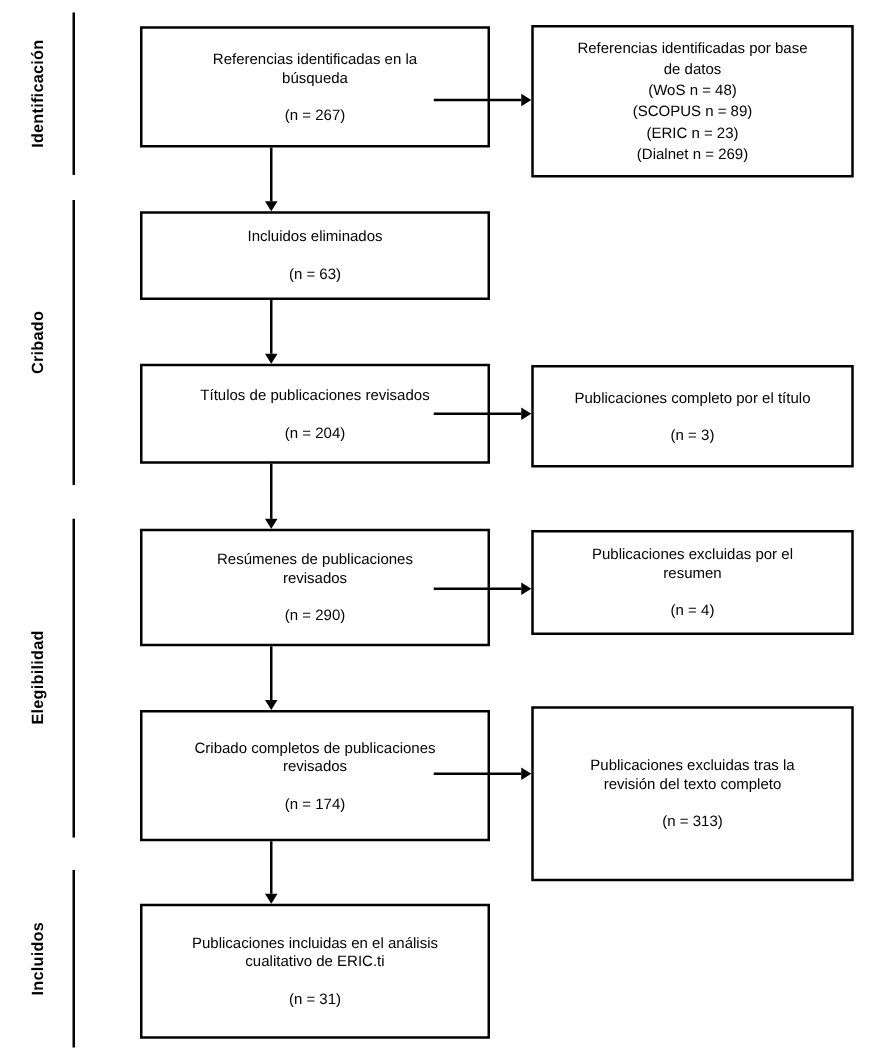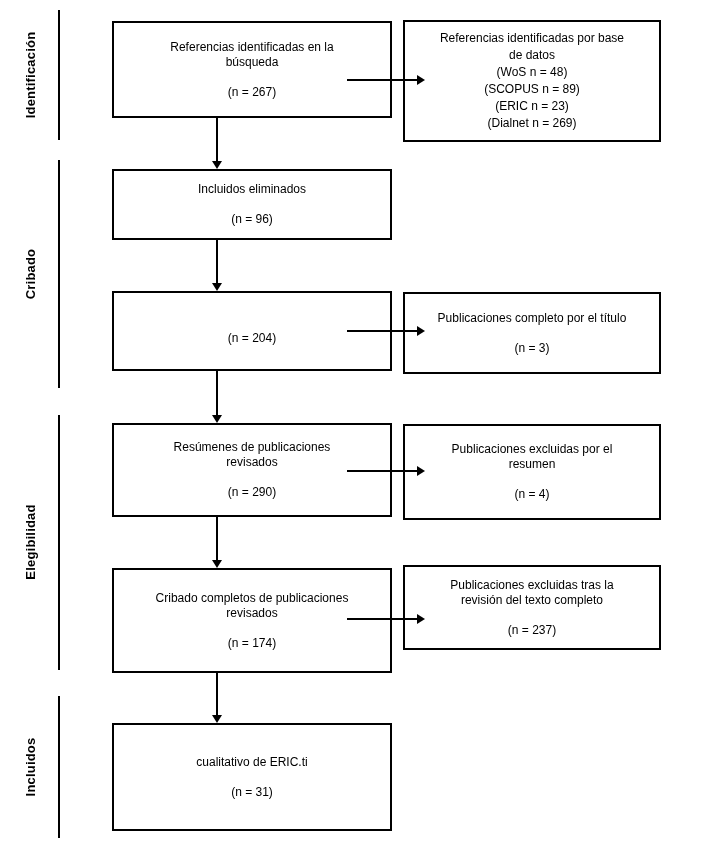--- a/index.html
+++ b/index.html
@@ -36,21 +36,21 @@
     flex-direction: column;
     align-items: center;
     justify-content: center;
     text-align: center;
     font-size: 12px;
     line-height: 1.25;
     padding: 2px 8px;
   }
   .box .count { margin-top: 15px; }
   .box.main { left: 88px; width: 280px; margin-left: 24px; }
-  .box.side { left: 403px; width: 258px; }
+  .box.side { left: 425px; width: 258px; }
   .box.loose { line-height: 1.42; }
   .vline {
     position: absolute;
     left: 216px;
     width: 1.5px;
     background: #000000;
   }
   .hline {
     position: absolute;
     left: 347px;
@@ -91,68 +91,70 @@
   <div class="stage-label" style="top:767px">Incluidos</div>
 
   <div class="box main" style="top:21px;height:97px">
     <div>Referencias identificadas en la</div>
     <div>búsqueda</div>
     <div class="count">(n = 267)</div>
   </div>
 
   <div class="box main" style="top:169px;height:71px">
     <div>Incluidos eliminados</div>
-    <div class="count">(n = 96)</div>
+    <div class="count">(n = 63)</div>
   </div>
 
   <div class="box main" style="top:291px;height:80px">
+    <div>Títulos de publicaciones revisados</div>
     <div class="count">(n = 204)</div>
   </div>
 
   <div class="box main" style="top:423px;height:94px">
     <div>Resúmenes de publicaciones</div>
     <div>revisados</div>
     <div class="count">(n = 290)</div>
   </div>
 
   <div class="box main" style="top:568px;height:105px">
     <div>Cribado completos de publicaciones</div>
     <div>revisados</div>
     <div class="count">(n = 174)</div>
   </div>
 
   <div class="box main" style="top:723px;height:108px">
+    <div>Publicaciones incluidas en el análisis</div>
     <div>cualitativo de ERIC.ti</div>
     <div class="count">(n = 31)</div>
   </div>
 
   <div class="box side loose" style="top:20px;height:122px">
     <div>Referencias identificadas por base</div>
     <div>de datos</div>
     <div>(WoS n = 48)</div>
     <div>(SCOPUS n = 89)</div>
     <div>(ERIC n = 23)</div>
     <div>(Dialnet n = 269)</div>
   </div>
 
   <div class="box side" style="top:292px;height:82px">
     <div>Publicaciones completo por el título</div>
     <div class="count">(n = 3)</div>
   </div>
 
-  <div class="box side" style="top:424px;height:96px">
+  <div class="box side" style="top:424px;height:84px">
     <div>Publicaciones excluidas por el</div>
     <div>resumen</div>
     <div class="count">(n = 4)</div>
   </div>
 
-  <div class="box side" style="top:565px;height:85px">
+  <div class="box side" style="top:565px;height:140px">
     <div>Publicaciones excluidas tras la</div>
     <div>revisión del texto completo</div>
-    <div class="count">(n = 237)</div>
+    <div class="count">(n = 313)</div>
   </div>
 
   <div class="vline" style="top:118px;height:43px"></div>
   <div class="head-down" style="top:161px"></div>
 
   <div class="vline" style="top:240px;height:43px"></div>
   <div class="head-down" style="top:283px"></div>
 
   <div class="vline" style="top:371px;height:44px"></div>
   <div class="head-down" style="top:415px"></div>

